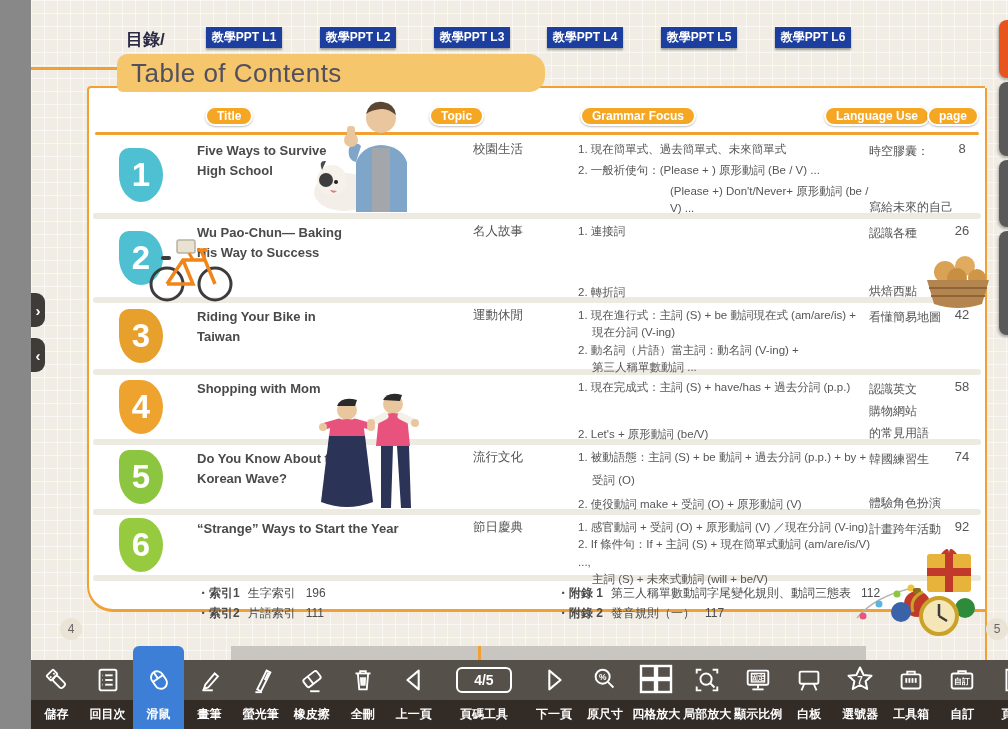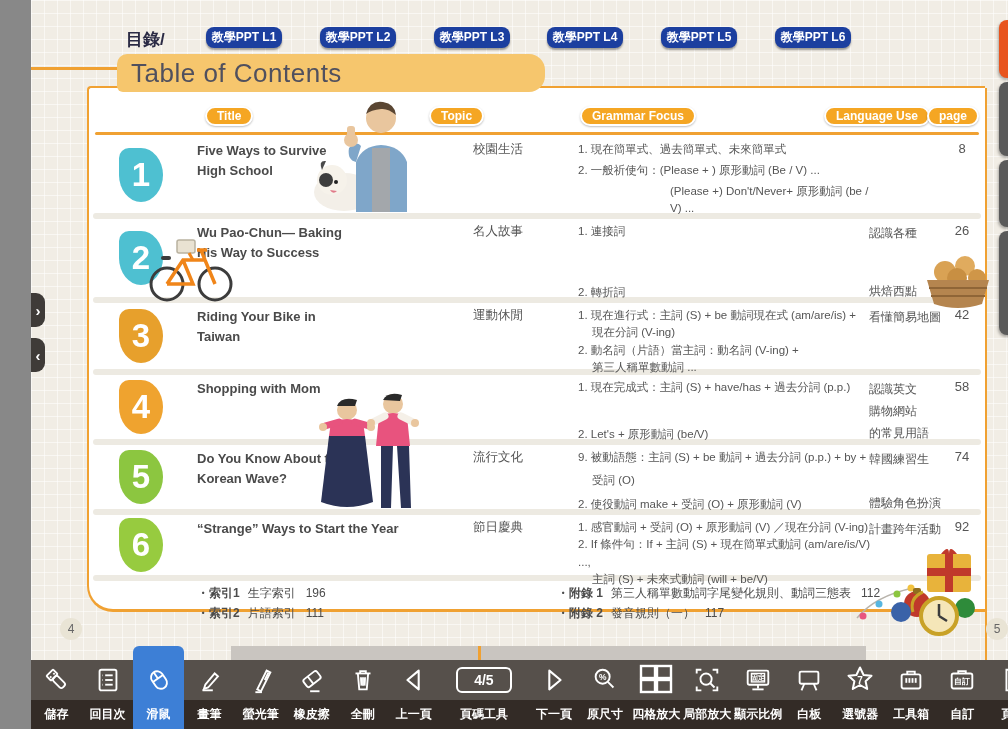--- a/index.html
+++ b/index.html
@@ -10,21 +10,21 @@
     background-size:13px 13px;
     font-family:"Liberation Sans","DejaVu Sans",sans-serif;margin-left:31px;}
   
   .toc-label{position:absolute;left:95px;top:28px;font-size:17px;font-weight:bold;color:#2b2b45;z-index:8}
   .banner{position:absolute;left:86px;top:54px;width:414px;height:38px;background:#f6c66d;
     border-radius:10px 16px 16px 6px;display:flex;align-items:center;padding-left:14px;z-index:7}
   .banner .t{font-size:26px;color:#50505e;letter-spacing:.5px}
   .stub-left{position:absolute;left:0;top:67px;width:88px;height:3px;background:#f0a132;z-index:6}
   .ppt-btn{position:absolute;top:27px;width:76px;height:21px;background:#1c3f9f;color:#fff;
     font-size:12px;font-weight:bold;display:flex;align-items:center;justify-content:center;
-    border-radius:8px;box-shadow:0 2px 2px rgba(0,0,0,.35);cursor:pointer;z-index:8}
+    border-radius:0;box-shadow:0 2px 2px rgba(0,0,0,.35);cursor:pointer;z-index:8}
   
   .panel{position:absolute;left:56px;top:86px;width:898px;height:526px;background:#fff;
     border-left:2px solid #f0a132;border-top:2px solid #f0a132;border-bottom:3px solid #f0a132;
     border-radius:4px 0 0 26px;z-index:4;box-sizing:border-box;}
   .rightline{position:absolute;left:954px;top:88px;width:2px;height:574px;background:#f0a132;z-index:5}
   .pill{position:absolute;top:18px;height:20px;background:#f5a623;color:#fff;font-size:12px;font-weight:bold;
     border:2px solid #fff;border-radius:11px;display:flex;align-items:center;justify-content:center;
     padding:0 10px;box-shadow:0 1px 2px rgba(0,0,0,.25);box-sizing:border-box;white-space:nowrap}
   .hdr-line{position:absolute;left:6px;right:6px;top:44px;height:3px;background:#f0a132;border-radius:2px}
   .rows{position:absolute;left:0;top:49px;width:100%}
@@ -109,20 +109,24 @@
 
       <div class="trow" style="height:76px">
         <div class="num" style="background: rgb(78, 192, 209);">1</div>
         <div class="col title">Five Ways to Survive High School</div>
         <div class="col topic">校園生活</div>
         <div class="col grammar">
           <div>1. 現在簡單式、過去簡單式、未來簡單式</div>
           <div>2. 一般祈使句：(Please + ) 原形動詞 (Be / V) ...</div>
           <div class="ind2">(Please +) Don't/Never+ 原形動詞 (be / V) ...</div>
         </div>
+        <div class="col lang">
+          <div>時空膠囊：</div>
+          <div>寫給未來的自己</div>
+        </div>
         <div class="col pnum">8</div>
       </div>
       <div class="gap"></div>
 
       <div class="trow" style="height:78px">
         <div class="num" style="background: rgb(78, 192, 209);">2</div>
         <div class="col title">Wu Pao-Chun— Baking His Way to Success</div>
         <div class="col topic">名人故事</div>
         <div class="col grammar">
           <div>1. 連接詞</div>
@@ -167,21 +171,21 @@
         </div>
         <div class="col pnum">58</div>
       </div>
       <div class="gap"></div>
 
       <div class="trow" style="height:64px">
         <div class="num" style="background: rgb(140, 198, 64);">5</div>
         <div class="col title">Do You Know About the Korean Wave?</div>
         <div class="col topic">流行文化</div>
         <div class="col grammar">
-          <div>9. 被動語態：主詞 (S) + be 動詞 + 過去分詞 (p.p.) + by +</div>
+          <div>1. 被動語態：主詞 (S) + be 動詞 + 過去分詞 (p.p.) + by +</div>
           <div class="ind">受詞 (O)</div>
           <div>2. 使役動詞 make + 受詞 (O) + 原形動詞 (V)</div>
         </div>
         <div class="col lang">
           <div>韓國練習生</div>
           <div>體驗角色扮演</div>
         </div>
         <div class="col pnum">74</div>
       </div>
       <div class="gap"></div>

